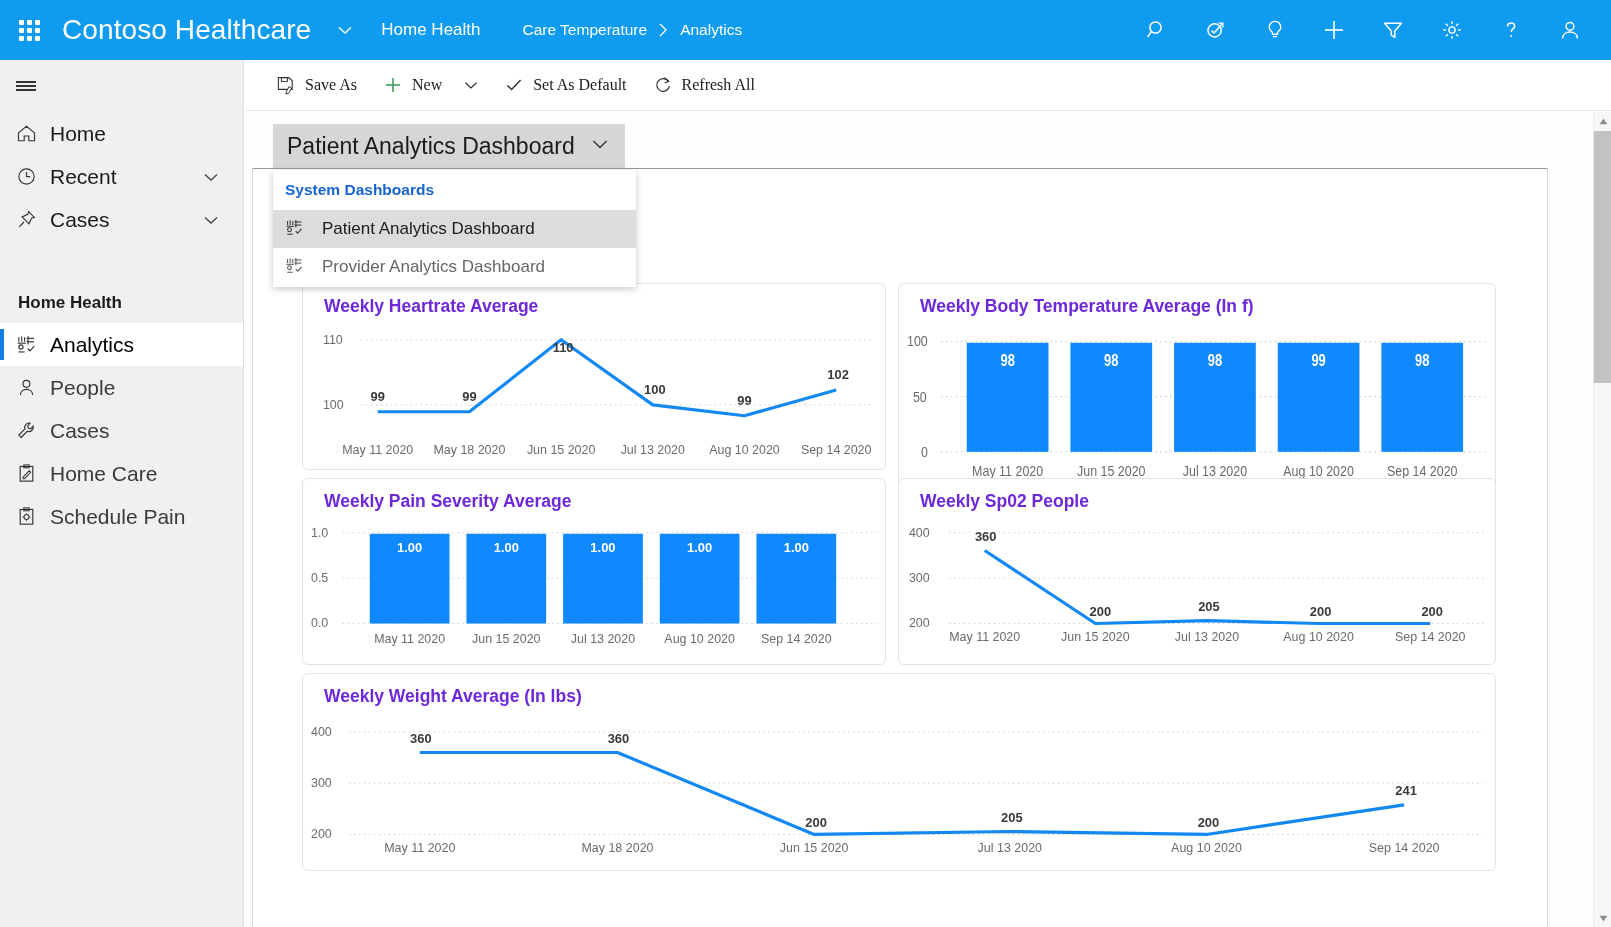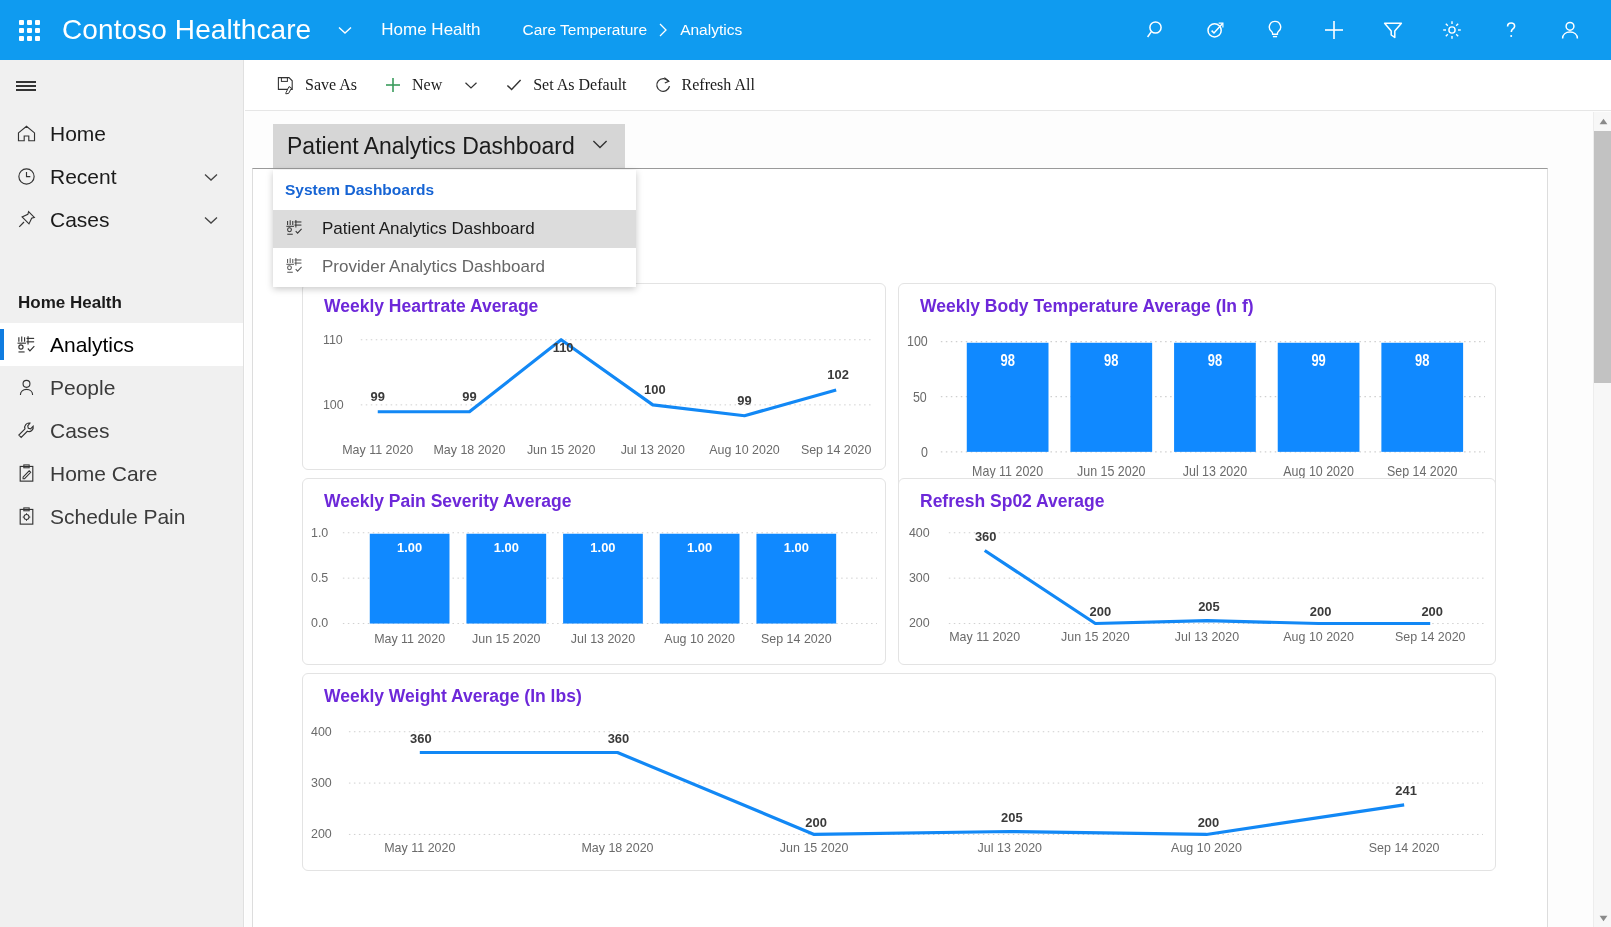--- a/index.html
+++ b/index.html
@@ -495,21 +495,21 @@
               <text class="xtick" x="107" y="130">May 11 2020</text>
               <text class="xtick" x="204" y="130">Jun 15 2020</text>
               <text class="xtick" x="301" y="130">Jul 13 2020</text>
               <text class="xtick" x="398" y="130">Aug 10 2020</text>
               <text class="xtick" x="495" y="130">Sep 14 2020</text>
             </svg>
           </div>
         </div>
 
         <div class="card" style="left:645px; top:309px; width:598px; height:187px;">
-          <div class="card-title">Refresh Sp02 Average</div>
+          <div class="card-title">Weekly Sp02 People</div>
           <div class="plot">
             <svg viewBox="0 0 598 151" preserveAspectRatio="none">
               <line class="gridline" x1="50" y1="18" x2="588" y2="18"></line>
               <line class="gridline" x1="50" y1="64" x2="588" y2="64"></line>
               <line class="gridline" x1="50" y1="110" x2="588" y2="110"></line>
               <text class="ytick" x="10" y="22">400</text>
               <text class="ytick" x="10" y="68">300</text>
               <text class="ytick" x="10" y="114">200</text>
               <polyline class="series" points="86,36 197,110 309,107 421,110 533,110"></polyline>
               <text class="dlabel" x="87" y="26">360</text>

